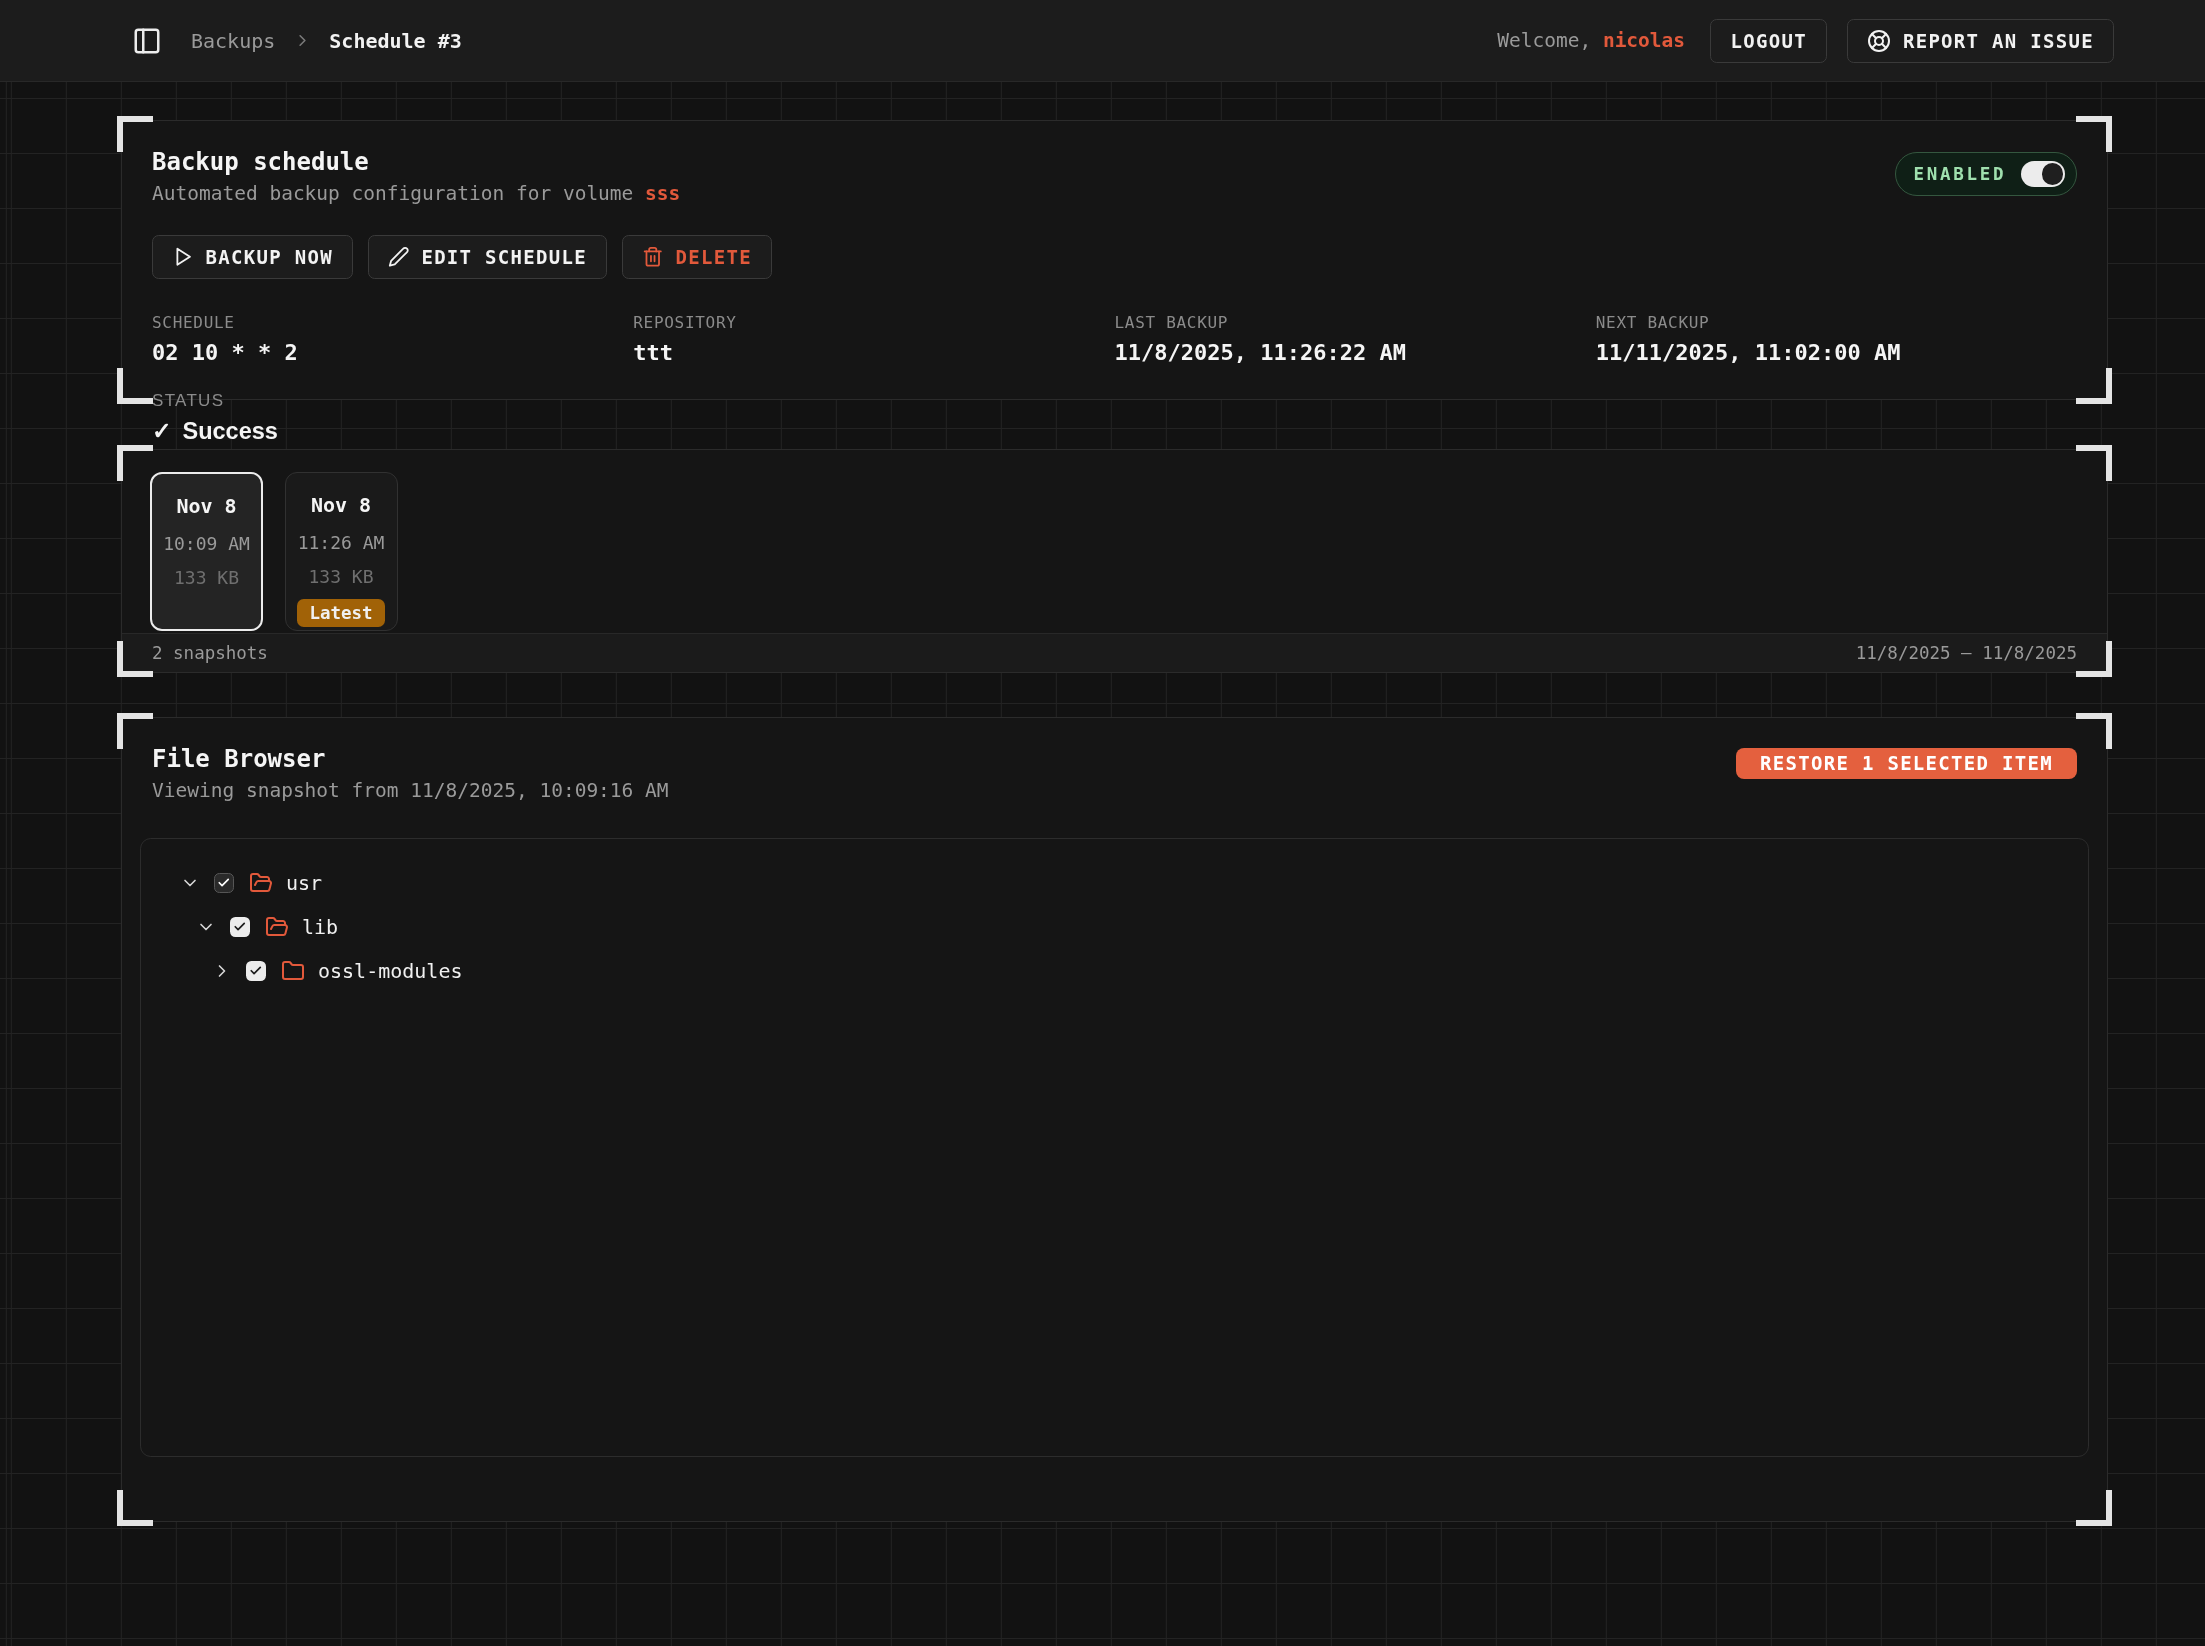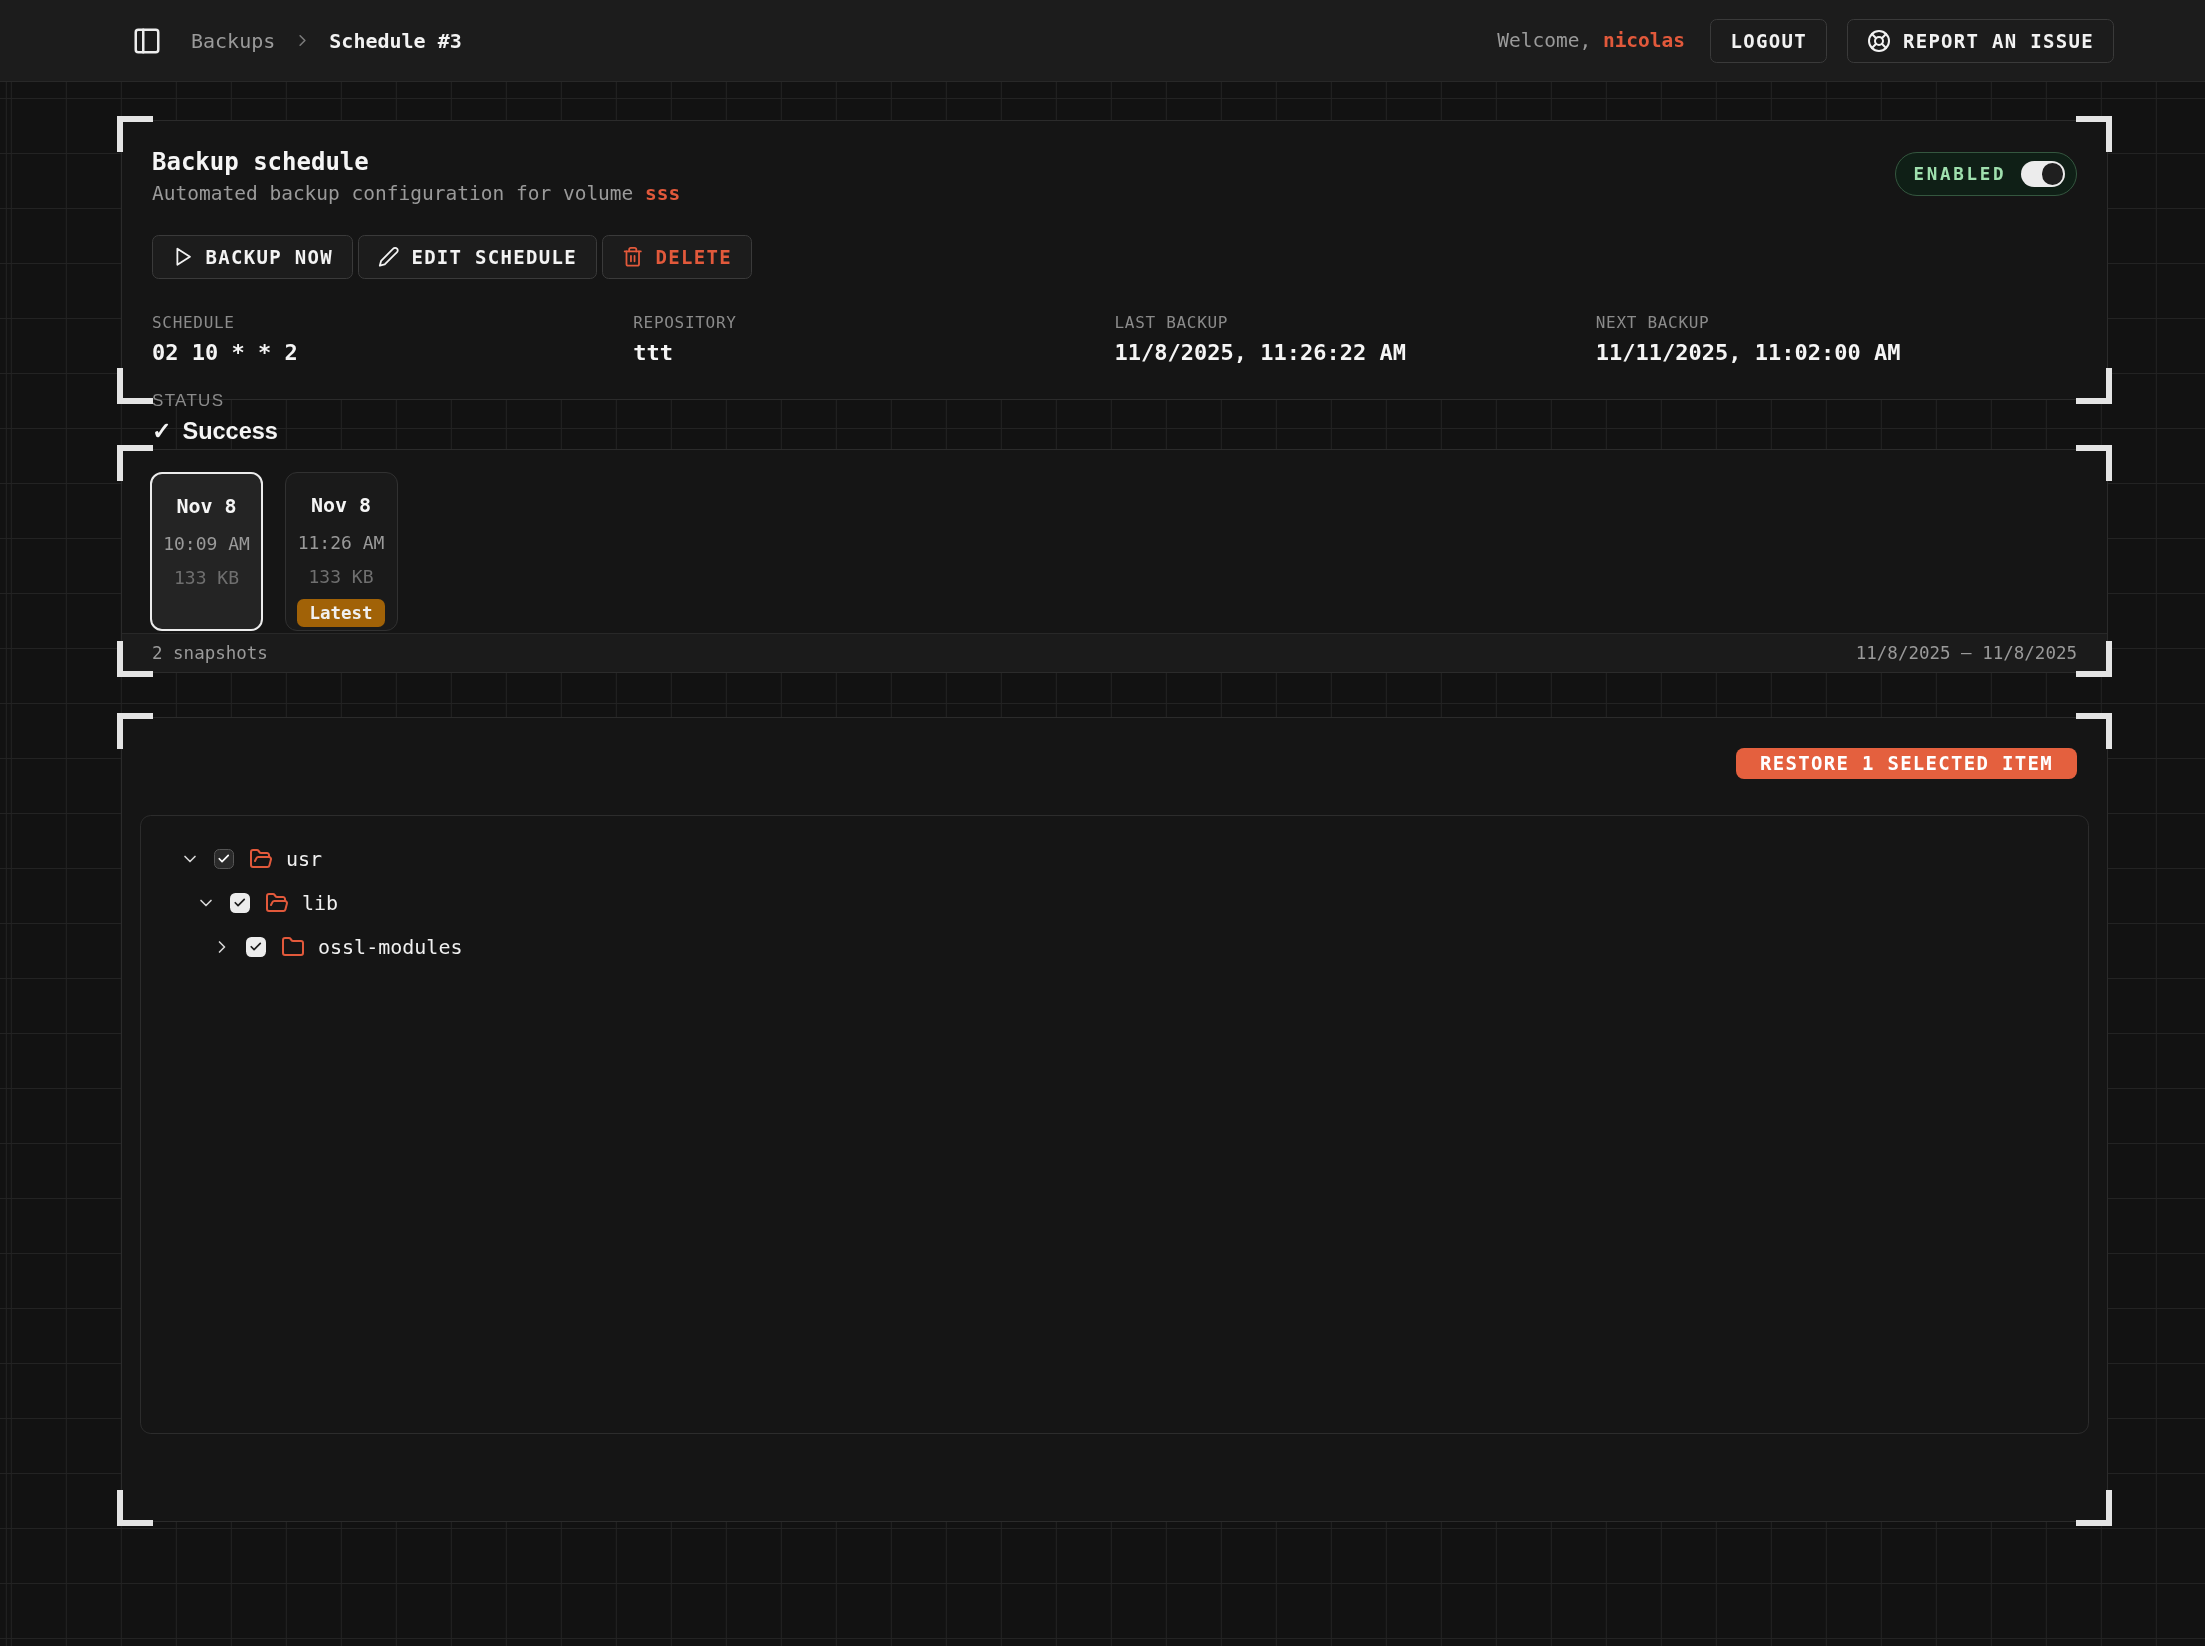--- a/index.html
+++ b/index.html
@@ -56,21 +56,21 @@
   .panel-sub .vol { color: #e2593b; font-weight: bold; }
   .enabled-pill {
     margin-left: auto; margin-top: 4px; display: flex; align-items: center; gap: 15px;
     border: 1.3px solid #34573f; background: #0f1f16; border-radius: 672px;
     padding: 8px 10.8px 8px 17.5px; cursor: pointer;
   }
   .enabled-label { font-size: 17.5px; font-weight: bold; letter-spacing: 2.7px; color: #9fe0ae; }
   .switch { position: relative; width: 44px; height: 25.6px; background: #ececec; border-radius: 672px; }
   .knob { position: absolute; top: 2px; right: 2px; width: 21.5px; height: 21.5px; border-radius: 50%; background: #1f1f1f; }
 
-  .btn-row { display: flex; gap: 5px; margin-top: 30px; }
+  .btn-row { display: flex; gap: 15px; margin-top: 30px; }
   .btn.danger { color: #e2593b; }
   .btn .bicon { display: flex; }
 
   .info-grid { display: flex; margin-top: 34px; }
   .info-cell { width: 25%; }
   .info-label { font-size: 16px; letter-spacing: 0.7px; color: #8b8b8b; }
   .info-value { font-size: 22px; font-weight: bold; color: #f5f5f5; margin-top: 8px; white-space: nowrap; }
   .status-block { margin-top: 25.6px; }
   .status-label { font-family: "Liberation Sans", sans-serif; font-size: 17px; letter-spacing: 1.3px; color: #8b8b8b; }
   .status-value { display: flex; align-items: center; gap: 10.8px; margin-top: 6.7px;
@@ -267,20 +267,24 @@
   </div>
 </section>
 
 <section class="panel browser">
   <span class="corner tl"></span>
   <span class="corner tr"></span>
   <span class="corner bl"></span>
   <span class="corner br"></span>
 
   <div class="browser-head">
+    <div>
+      <h2 class="panel-title">File Browser</h2>
+      <p class="panel-sub">Viewing snapshot from 11/8/2025, 10:09:16 AM</p>
+    </div>
     <button class="restore-btn">RESTORE 1 SELECTED ITEM</button>
   </div>
 
   <div class="tree-box">
 
     <div class="tree-row lvl0">
       <span class="twist">
         <svg width="20" height="20" viewBox="0 0 24 24" fill="none" stroke="currentColor" stroke-width="2" stroke-linecap="round" stroke-linejoin="round">
             <path d="m6 9 6 6 6-6"></path>
           </svg>

